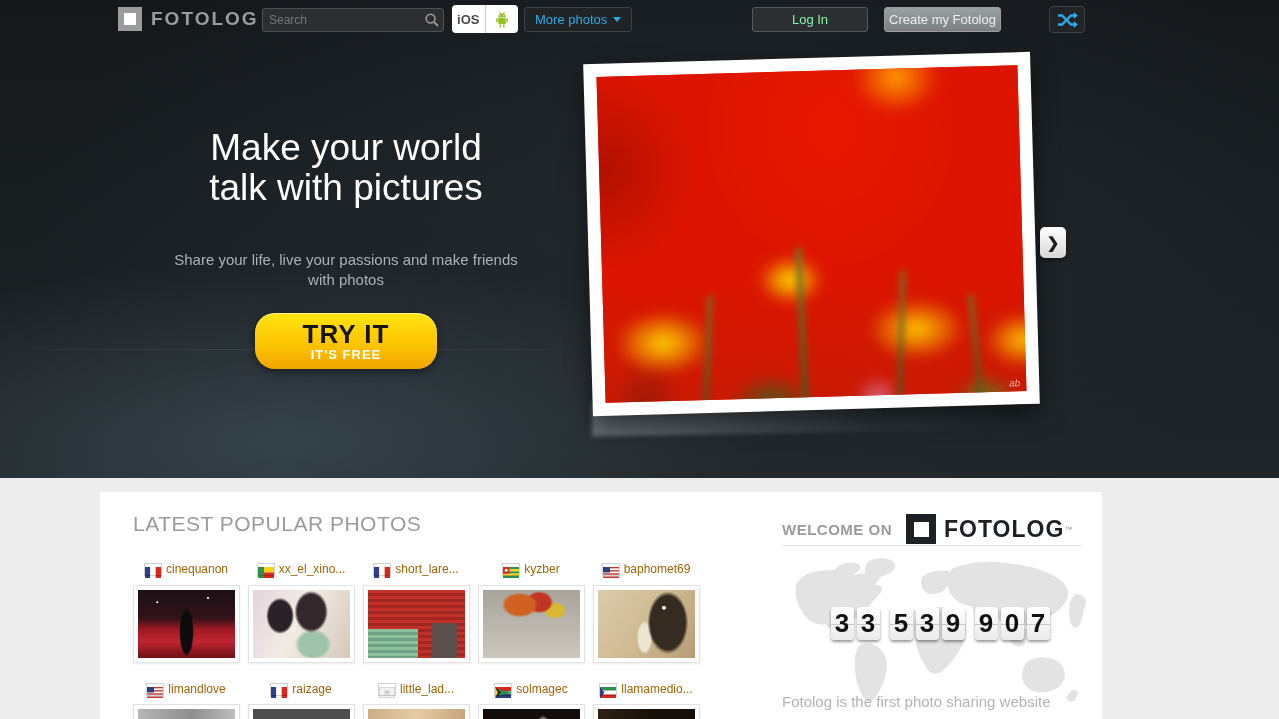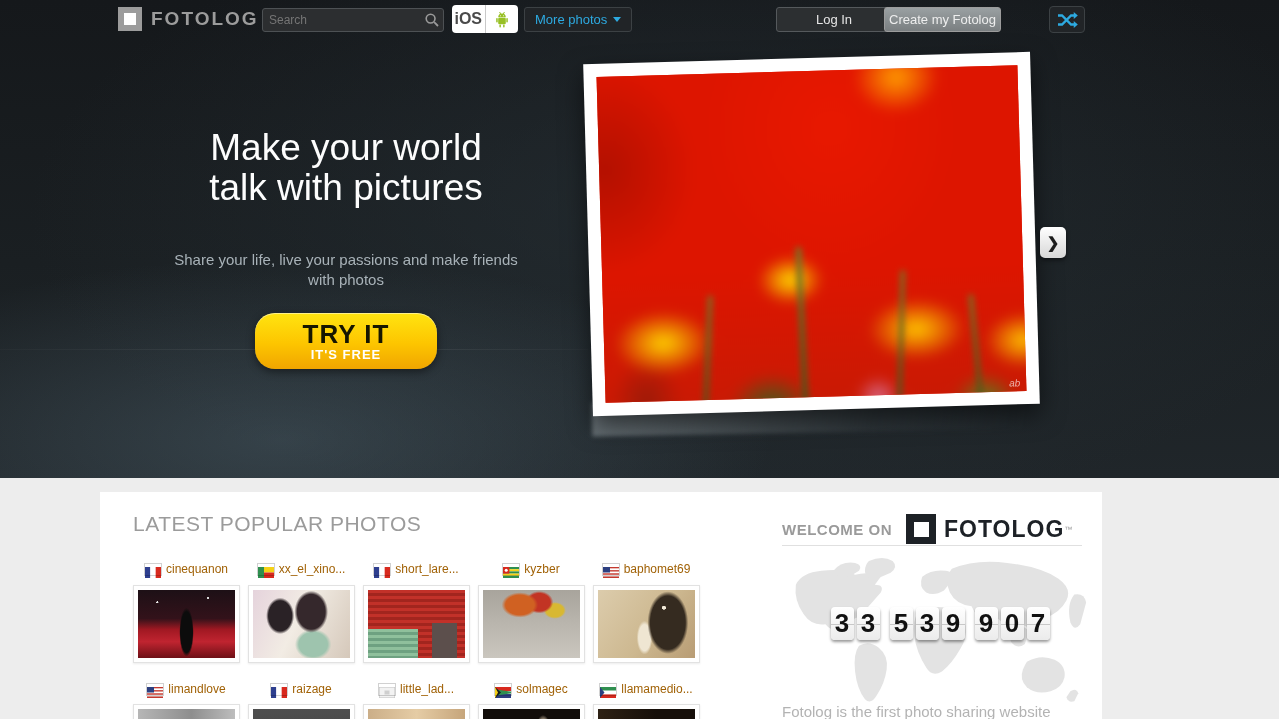--- a/index.html
+++ b/index.html
@@ -25,30 +25,30 @@
   .logo-word { margin-left:9px; font-size:19px; font-weight:bold; letter-spacing:2px; color:#9c9c9c; }
 
   .search-box { position:absolute; left:262px; top:8px; width:182px; height:24px;
     background:#2c2e30; border:1px solid #4d5154; border-radius:3px; display:flex; align-items:center; padding:0 6px; }
   .search-box input { flex:1; background:transparent; border:none; outline:none; color:#9a9a9a; font-size:12px; font-family:"Liberation Sans", sans-serif; }
   .search-box svg { flex:none; }
 
   .store-group { position:absolute; left:452px; top:5px; width:66px; height:28px; background:#fff; border-radius:4px;
     display:flex; overflow:hidden; cursor:pointer; }
   .store-seg { flex:1; display:flex; align-items:center; justify-content:center; }
-  .store-seg.ios { border-right:1px solid #c9c9c9; color:#4a4a4a; font-size:16px; font-weight:bold; }
+  .store-seg.ios { border-right:1px solid #c9c9c9; color:#4a4a4a; font-size:13px; font-weight:bold; }
 
   .more-photos { position:absolute; left:524px; top:7px; height:25px; padding:0 10px;
     background:#212427; border:1px solid #3c4144; border-radius:3px;
     display:flex; align-items:center; gap:6px; color:#2daae1; font-size:13px; cursor:pointer; }
   .caret-down { width:0; height:0; border-left:4px solid transparent; border-right:4px solid transparent; border-top:5px solid #2daae1; }
 
-  .btn-login { position:absolute; left:776px; top:7px; width:116px; height:25px;
+  .btn-login { position:absolute; left:752px; top:7px; width:116px; height:25px;
     background:#2c2f31; border:1px solid #55595c; border-radius:3px;
-    color:#e5e5e5; font-size:13px; display:flex; align-items:center; justify-content:center; cursor:pointer; }
+    color:#86efac; font-size:13px; display:flex; align-items:center; justify-content:center; cursor:pointer; }
   .btn-create { position:absolute; left:884px; top:7px; width:117px; height:25px;
     background:linear-gradient(#9aa0a2,#7a7f81); border:1px solid #9c9c9c; border-radius:3px;
     color:#eeeeee; font-size:13px; display:flex; align-items:center; justify-content:center; cursor:pointer; }
   .btn-shuffle { position:absolute; left:1049px; top:6px; width:36px; height:27px;
     background:#212427; border:1px solid #3c4144; border-radius:4px;
     display:flex; align-items:center; justify-content:center; cursor:pointer; }
 
   
   .hero-copy { position:absolute; left:160px; top:128px; width:372px; text-align:center; }
   .hero-title { color:#fdfdfd; font-size:37px; line-height:40px; font-weight:normal;text-align:center; }
@@ -160,21 +160,21 @@
 
   .map-wrap { position:absolute; top:63px; left:0; width:316px; height:158px; }
   .counter { position:absolute; top:52px; left:0; width:100%; display:flex; justify-content:center; gap:10px; }
   .digit-group { display:flex; gap:3px; }
   .digit { width:23px; height:33px; border-radius:4px; position:relative;
     background:linear-gradient(#ffffff, #ebebeb); box-shadow:0 2px 3px rgba(0,0,0,0.4);
     display:flex; align-items:center; justify-content:center;
     font-size:26px; font-weight:bold; color:#111; }
   .digit::after { content:""; position:absolute; left:0; right:0; top:50%; height:1px; background:rgba(0,0,0,0.18); }
 
-  .welcome-desc { position:absolute; top:211px; left:0; color:#b3b3b3; font-size:15px; white-space:nowrap; }
+  .welcome-desc { position:absolute; top:201px; left:0; color:#b3b3b3; font-size:15px; white-space:nowrap; }
 </style>
 </head>
 <body>
 
 <div class="hero">
   <div class="hero-line"></div>
 
   <div class="nav-logo">
     <div class="logo-mark">
         <div class="hole"></div>

